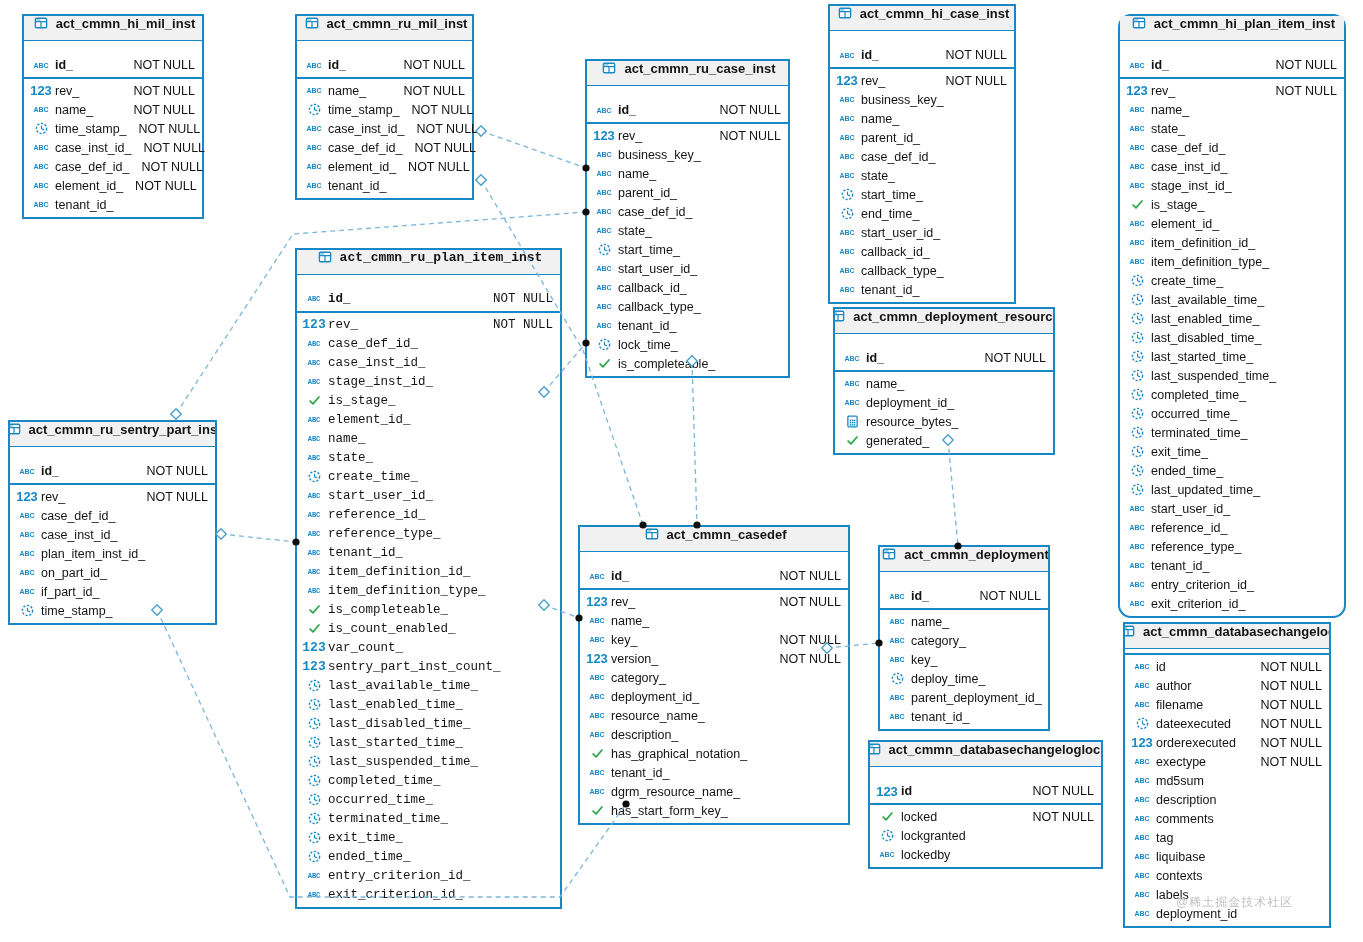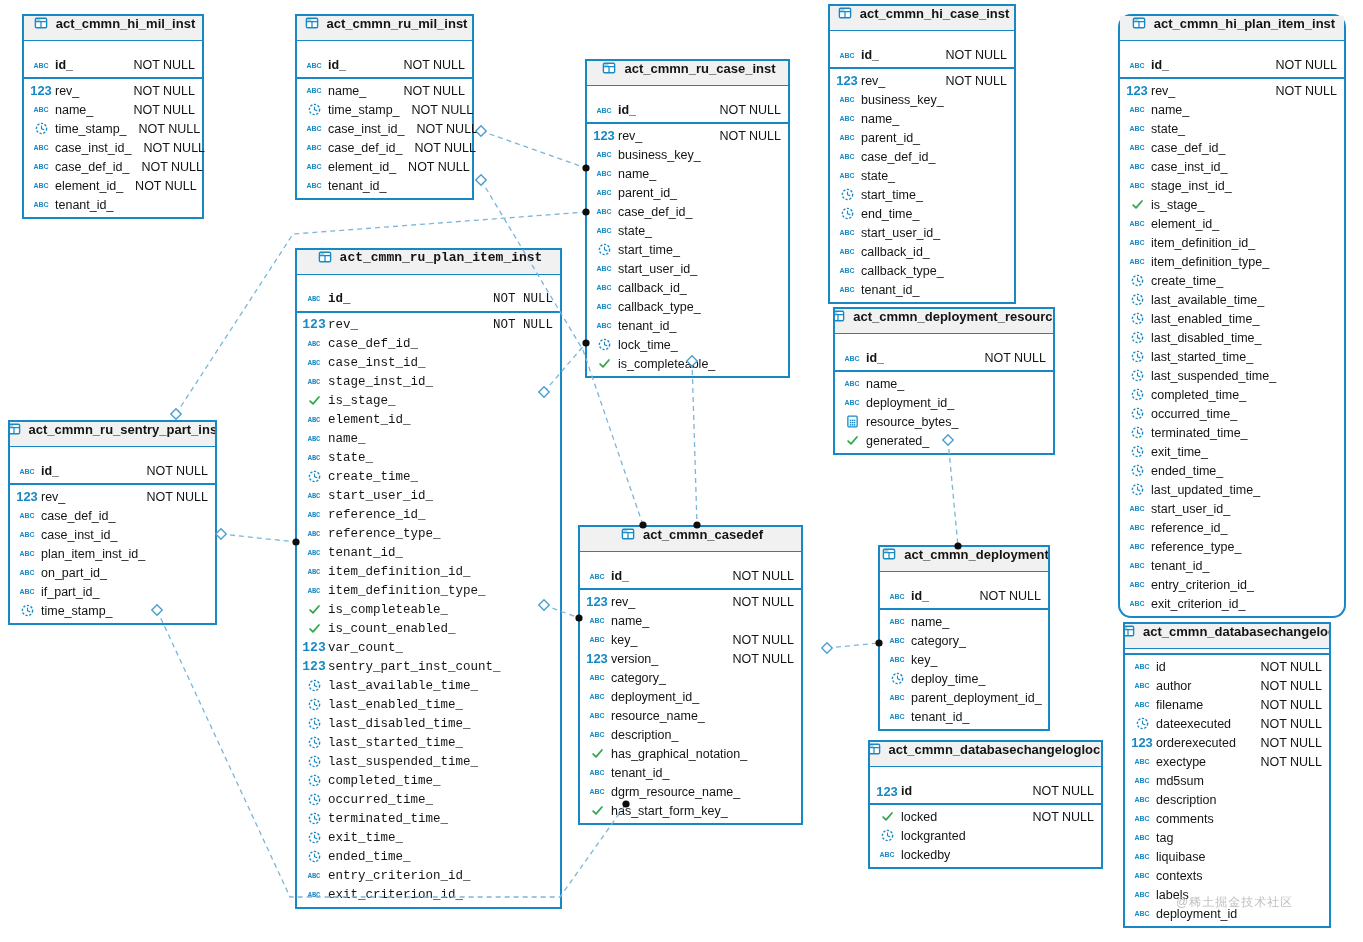--- a/index.html
+++ b/index.html
@@ -828,21 +828,21 @@
           <div class="row">
             <span class="ic">
               <svg width="13" height="13" viewBox="0 0 14 14">
                 <path d="M2.3 7.6 L5.4 10.6 L11.8 3.2" fill="none" stroke="#2fa84f" stroke-width="1.9" stroke-linecap="round" stroke-linejoin="round"></path>
               </svg>
             </span>
             <span class="cname">generated_</span>
           </div>
         </div>
       </div>
-      <div class="tbl" style="left: 578px; top: 525px; width: 225px;">
+      <div class="tbl" style="left: 578px; top: 525px; width: 272px;">
         <div class="hd">
           <span class="ic">
             <svg width="14" height="14" viewBox="0 0 16 16">
               <rect x="1.6" y="2.6" width="12.8" height="10.8" rx="1.4" fill="#fff" stroke="#1789c4" stroke-width="1.6"></rect>
               <path d="M1.6 6.4 H14.4 M8 6.4 V13.4" stroke="#1789c4" stroke-width="1.4"></path>
               <path d="M2.4 3.4 h5 v2.4 h-5 z" fill="#9ad4ee"></path>
             </svg>
           </span>
           <span class="ttl">act_cmmn_casedef</span>
         </div>

